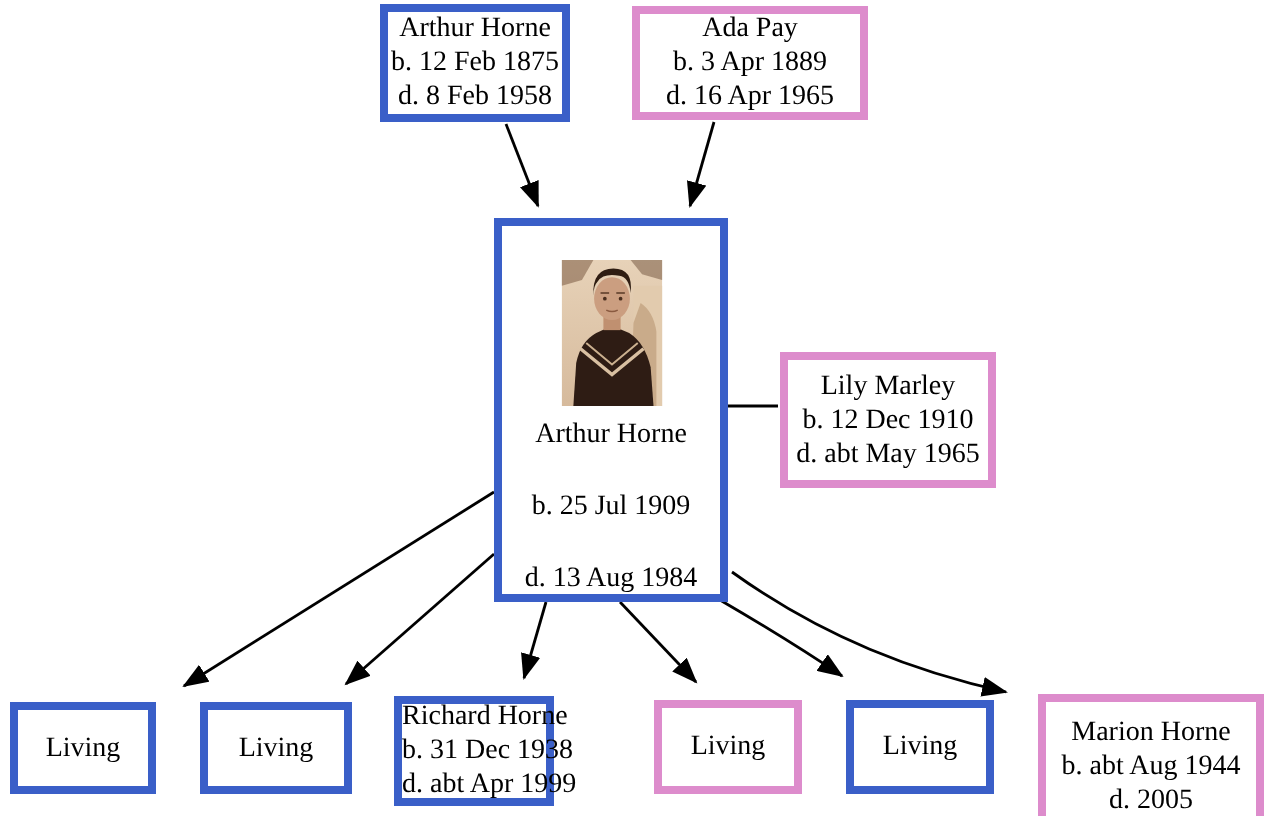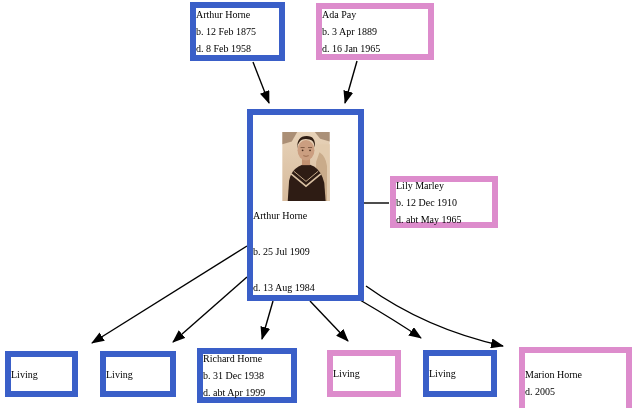--- a/index.html
+++ b/index.html
@@ -16,25 +16,25 @@
     left: 0; top: 0;
     width: 634px; height: 408px;
     color: #000;
     pointer-events: none;
   }
   #edges path { stroke: var(--connector, #000); fill: none; stroke-width: 1.4px; }
   #edges .arrowhead-fill { fill: var(--connector, #000); stroke: none; }
   .node {
     position: absolute;
     box-sizing: border-box;
-    border: 6px solid #22c55e;
+    border: 4px solid #22c55e;
     background: #ffffff;
     color: #000;
-    font-size: 10px;
-    text-align: left;
+    font-size: 14px;
+    text-align: center;
     display: flex;
     flex-direction: column;
     justify-content: center;
     cursor: default;
   }
   .node.male   { border-color: var(--male, #3a5fc8); }
   .node.female { border-color: var(--female, #dd8ccc); }
   .node .line { line-height: 17px; white-space: nowrap; }
   .node.subject {
     justify-content: flex-start;
@@ -72,21 +72,21 @@
 
   <div class="node male" style="left:190px; top:2px; width:95px; height:59px;">
     <div class="line">Arthur Horne</div>
     <div class="line">b. 12 Feb 1875</div>
     <div class="line">d. 8 Feb 1958</div>
   </div>
 
   <div class="node female" style="left:316px; top:3px; width:118px; height:57px;">
     <div class="line">Ada Pay</div>
     <div class="line">b. 3 Apr 1889</div>
-    <div class="line">d. 16 Jan 1965</div>
+    <div class="line">d. 16 Apr 1965</div>
   </div>
 
   <div class="node male subject" style="left:247px; top:109px; width:117px; height:192px;">
     <svg class="photo" viewBox="0 0 70 102" xmlns="http://www.w3.org/2000/svg">
       <defs>
         <linearGradient id="pbg" x1="0" y1="0" x2="0" y2="1">
           <stop offset="0" stop-color="#e7d2b8"></stop>
           <stop offset="1" stop-color="#d6ba9c"></stop>
         </linearGradient>
       </defs>
@@ -104,46 +104,47 @@
       <circle cx="30" cy="27" r="1.3" fill="#4a2e1e"></circle>
       <circle cx="41" cy="27" r="1.3" fill="#4a2e1e"></circle>
       <path d="M27,23 L33,23 M38,23 L44,23" stroke="#5a3a26" stroke-width="1" fill="none"></path>
       <path d="M31,35 Q35,37 39,35" stroke="#8a5a40" stroke-width="1.1" fill="none"></path>
     </svg>
     <div class="nm">Arthur Horne</div>
     <div class="dt">b. 25 Jul 1909</div>
     <div class="dt">d. 13 Aug 1984</div>
   </div>
 
-  <div class="node female" style="left:390px; top:176px; width:108px; height:52px;">
+  <div class="node female" style="left:390px; top:176px; width:108px; height:68px;">
     <div class="line">Lily Marley</div>
     <div class="line">b. 12 Dec 1910</div>
     <div class="line">d. abt May 1965</div>
   </div>
 
   <div class="node male" style="left:5px; top:351px; width:73px; height:46px;">
     <div class="line">Living</div>
   </div>
 
   <div class="node male" style="left:100px; top:351px; width:76px; height:46px;">
     <div class="line">Living</div>
   </div>
 
-  <div class="node male" style="left:197px; top:348px; width:100px; height:55px;">
+  <div class="node male" style="left:197px; top:348px; width:80px; height:55px;">
     <div class="line">Richard Horne</div>
     <div class="line">b. 31 Dec 1938</div>
     <div class="line">d. abt Apr 1999</div>
   </div>
 
   <div class="node female" style="left:327px; top:350px; width:74px; height:47px;">
     <div class="line">Living</div>
   </div>
 
   <div class="node male" style="left:423px; top:350px; width:74px; height:47px;">
     <div class="line">Living</div>
   </div>
 
   <div class="node female" style="left:519px; top:347px; width:113px; height:72px;">
     <div class="line">Marion Horne</div>
+    <div class="line">b. abt Aug 1944</div>
     <div class="line">d. 2005</div>
   </div>
 
 </div>
 
 </body></html>

